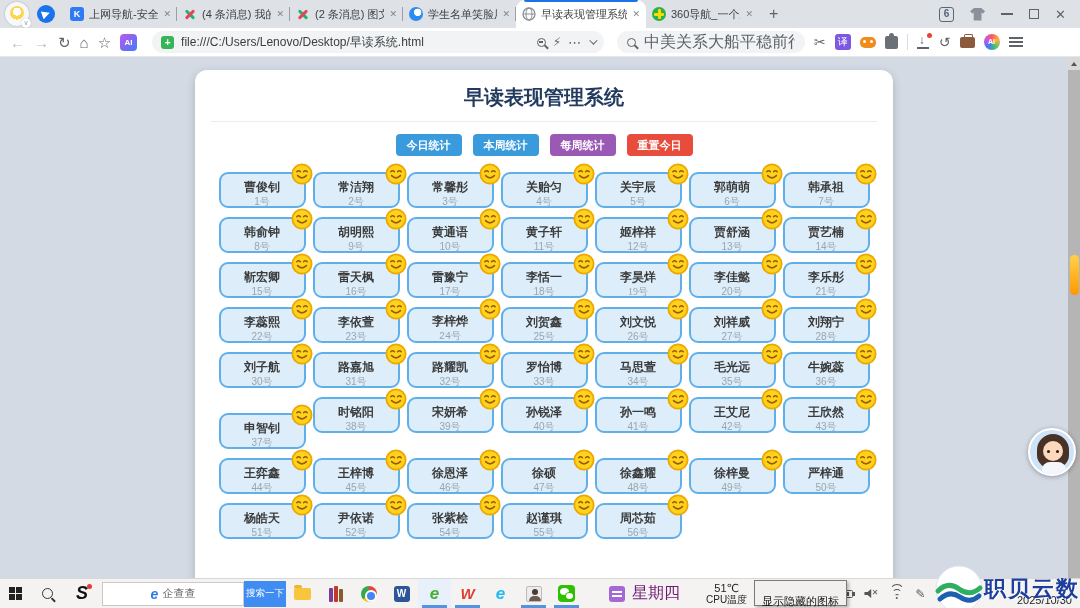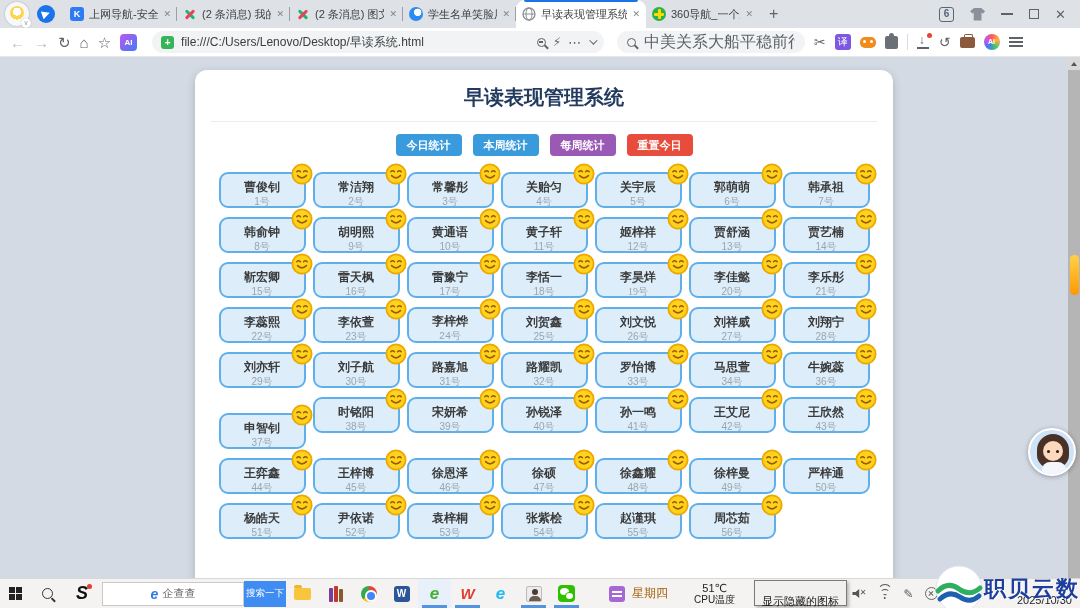--- a/index.html
+++ b/index.html
@@ -135,21 +135,21 @@
   .wpsico{font-size:15px;font-weight:900;font-style:italic;color:#e03c31}
   .iee{font-size:17px;font-weight:bold;font-style:italic;color:#1ebbee}
   .personico{width:16px;height:16px;background:#ececec;border:1px solid #bbb;border-radius:2px;position:relative;overflow:hidden}
   .personico::before{content:"";position:absolute;left:5px;top:2px;width:6px;height:6px;border-radius:50%;background:#4a3a33}
   .personico::after{content:"";position:absolute;left:2px;top:9px;width:12px;height:7px;border-radius:5px 5px 0 0;background:#6b5a50}
   .wechat{width:17px;height:17px;background:#2dc100;border-radius:4px;position:relative}
   .wechat::before{content:"";position:absolute;left:2px;top:3px;width:9px;height:7px;border-radius:50%;background:#fff}
   .wechat::after{content:"";position:absolute;right:2px;bottom:3px;width:7px;height:6px;border-radius:50%;background:#fff;box-shadow:0 0 0 1px #2dc100}
   .cal{width:16px;height:16px;background:#a569d6;border-radius:3px;position:relative;margin-right:7px}
   .cal::before{content:"";position:absolute;left:3px;top:5px;width:10px;height:2px;background:#fff;box-shadow:0 4px 0 #fff}
-  .weekday{font-size:12px;color:#a16207}
+  .weekday{font-size:16px;color:#701a75}
   .temp{flex:none;text-align:center;line-height:12px;margin-left:26px}
   .temp .t1{font-size:11px;color:#222}
   .temp .t2{font-size:10px;color:#222}
   .tray{display:flex;align-items:center;gap:11px;margin-left:52px}
   .trayico{color:#555;font-size:12px;line-height:1;position:relative}
   .upchev{width:7px;height:7px;border-left:1.5px solid #555;border-top:1.5px solid #555;transform:rotate(45deg) translateY(2px)}
   .trayW{color:#e03c31;font-weight:900;font-size:12px}
   .battery{width:14px;height:8px;border:1.3px solid #555;border-radius:1.5px;position:relative}
   .battery::after{content:"";position:absolute;right:-3px;top:1.5px;width:2px;height:3.5px;background:#555}
   .battery::before{content:"";position:absolute;left:1px;top:1px;bottom:1px;width:8px;background:#555}
@@ -182,21 +182,21 @@
     <div class="plane"></div>
 
     <div class="tab">
       <span class="fav k">K</span>
       <span class="tabtitle">上网导航-安全实</span>
       <span class="tabclose">✕</span>
         <i class="sep"></i>
     </div>
     <div class="tab">
       <span class="fav xmsg"></span>
-      <span class="tabtitle">(2 条消息) 我的</span>
+      <span class="tabtitle">(4 条消息) 我的</span>
       <span class="tabclose">✕</span>
         <i class="sep"></i>
     </div>
     <div class="tab">
       <span class="fav xmsg"></span>
       <span class="tabtitle">(2 条消息) 图文:</span>
       <span class="tabclose">✕</span>
         <i class="sep"></i>
     </div>
     <div class="tab">
@@ -578,30 +578,20 @@
       <div class="sname">刘翔宁</div>
       <div class="snum">28号</div>
       <svg class="smiley" viewBox="0 0 24 24">
         <circle cx="12" cy="12" r="10.5" fill="#FFD21E" stroke="#EDA800" stroke-width="2"></circle>
         <path d="M6.3 9.6 Q8.3 7.4 10.3 9.6" stroke="#9a5b00" stroke-width="1.6" fill="none" stroke-linecap="round"></path>
         <path d="M13.7 9.6 Q15.7 7.4 17.7 9.6" stroke="#9a5b00" stroke-width="1.6" fill="none" stroke-linecap="round"></path>
         <path d="M7.2 13.8 Q12 18.6 16.8 13.8" stroke="#9a5b00" stroke-width="1.8" fill="none" stroke-linecap="round"></path>
       </svg>
     </div>
 
-    <div class="scard" style="background: rgb(221, 238, 250); border-color: rgb(95, 176, 234);">
-      <div class="sname">刘亦轩</div>
-      <div class="snum">29号</div>
-      <svg class="smiley" viewBox="0 0 24 24">
-        <circle cx="12" cy="12" r="10.5" fill="#FFD21E" stroke="#EDA800" stroke-width="2"></circle>
-        <path d="M6.3 9.6 Q8.3 7.4 10.3 9.6" stroke="#9a5b00" stroke-width="1.6" fill="none" stroke-linecap="round"></path>
-        <path d="M13.7 9.6 Q15.7 7.4 17.7 9.6" stroke="#9a5b00" stroke-width="1.6" fill="none" stroke-linecap="round"></path>
-        <path d="M7.2 13.8 Q12 18.6 16.8 13.8" stroke="#9a5b00" stroke-width="1.8" fill="none" stroke-linecap="round"></path>
-      </svg>
-    </div>
 
     <div class="scard" style="background: rgb(221, 238, 250); border-color: rgb(95, 176, 234);">
       <div class="sname">刘子航</div>
       <div class="snum">30号</div>
       <svg class="smiley" viewBox="0 0 24 24">
         <circle cx="12" cy="12" r="10.5" fill="#FFD21E" stroke="#EDA800" stroke-width="2"></circle>
         <path d="M6.3 9.6 Q8.3 7.4 10.3 9.6" stroke="#9a5b00" stroke-width="1.6" fill="none" stroke-linecap="round"></path>
         <path d="M13.7 9.6 Q15.7 7.4 17.7 9.6" stroke="#9a5b00" stroke-width="1.6" fill="none" stroke-linecap="round"></path>
         <path d="M7.2 13.8 Q12 18.6 16.8 13.8" stroke="#9a5b00" stroke-width="1.8" fill="none" stroke-linecap="round"></path>
       </svg>
@@ -644,20 +634,30 @@
       <div class="sname">马思萱</div>
       <div class="snum">34号</div>
       <svg class="smiley" viewBox="0 0 24 24">
         <circle cx="12" cy="12" r="10.5" fill="#FFD21E" stroke="#EDA800" stroke-width="2"></circle>
         <path d="M6.3 9.6 Q8.3 7.4 10.3 9.6" stroke="#9a5b00" stroke-width="1.6" fill="none" stroke-linecap="round"></path>
         <path d="M13.7 9.6 Q15.7 7.4 17.7 9.6" stroke="#9a5b00" stroke-width="1.6" fill="none" stroke-linecap="round"></path>
         <path d="M7.2 13.8 Q12 18.6 16.8 13.8" stroke="#9a5b00" stroke-width="1.8" fill="none" stroke-linecap="round"></path>
       </svg>
     </div>
 
+    <div class="scard" style="background: rgb(221, 238, 250); border-color: rgb(95, 176, 234);">
+      <div class="sname">毛光远</div>
+      <div class="snum">35号</div>
+      <svg class="smiley" viewBox="0 0 24 24">
+        <circle cx="12" cy="12" r="10.5" fill="#FFD21E" stroke="#EDA800" stroke-width="2"></circle>
+        <path d="M6.3 9.6 Q8.3 7.4 10.3 9.6" stroke="#9a5b00" stroke-width="1.6" fill="none" stroke-linecap="round"></path>
+        <path d="M13.7 9.6 Q15.7 7.4 17.7 9.6" stroke="#9a5b00" stroke-width="1.6" fill="none" stroke-linecap="round"></path>
+        <path d="M7.2 13.8 Q12 18.6 16.8 13.8" stroke="#9a5b00" stroke-width="1.8" fill="none" stroke-linecap="round"></path>
+      </svg>
+    </div>
 
     <div class="scard" style="background: rgb(221, 238, 250); border-color: rgb(95, 176, 234);">
       <div class="sname">牛婉蕊</div>
       <div class="snum">36号</div>
       <svg class="smiley" viewBox="0 0 24 24">
         <circle cx="12" cy="12" r="10.5" fill="#FFD21E" stroke="#EDA800" stroke-width="2"></circle>
         <path d="M6.3 9.6 Q8.3 7.4 10.3 9.6" stroke="#9a5b00" stroke-width="1.6" fill="none" stroke-linecap="round"></path>
         <path d="M13.7 9.6 Q15.7 7.4 17.7 9.6" stroke="#9a5b00" stroke-width="1.6" fill="none" stroke-linecap="round"></path>
         <path d="M7.2 13.8 Q12 18.6 16.8 13.8" stroke="#9a5b00" stroke-width="1.8" fill="none" stroke-linecap="round"></path>
       </svg>
@@ -832,30 +832,20 @@
       <div class="sname">尹依诺</div>
       <div class="snum">52号</div>
       <svg class="smiley" viewBox="0 0 24 24">
         <circle cx="12" cy="12" r="10.5" fill="#FFD21E" stroke="#EDA800" stroke-width="2"></circle>
         <path d="M6.3 9.6 Q8.3 7.4 10.3 9.6" stroke="#9a5b00" stroke-width="1.6" fill="none" stroke-linecap="round"></path>
         <path d="M13.7 9.6 Q15.7 7.4 17.7 9.6" stroke="#9a5b00" stroke-width="1.6" fill="none" stroke-linecap="round"></path>
         <path d="M7.2 13.8 Q12 18.6 16.8 13.8" stroke="#9a5b00" stroke-width="1.8" fill="none" stroke-linecap="round"></path>
       </svg>
     </div>
 
-    <div class="scard" style="background: rgb(221, 238, 250); border-color: rgb(95, 176, 234);">
-      <div class="sname">袁梓桐</div>
-      <div class="snum">53号</div>
-      <svg class="smiley" viewBox="0 0 24 24">
-        <circle cx="12" cy="12" r="10.5" fill="#FFD21E" stroke="#EDA800" stroke-width="2"></circle>
-        <path d="M6.3 9.6 Q8.3 7.4 10.3 9.6" stroke="#9a5b00" stroke-width="1.6" fill="none" stroke-linecap="round"></path>
-        <path d="M13.7 9.6 Q15.7 7.4 17.7 9.6" stroke="#9a5b00" stroke-width="1.6" fill="none" stroke-linecap="round"></path>
-        <path d="M7.2 13.8 Q12 18.6 16.8 13.8" stroke="#9a5b00" stroke-width="1.8" fill="none" stroke-linecap="round"></path>
-      </svg>
-    </div>
 
     <div class="scard" style="background: rgb(221, 238, 250); border-color: rgb(95, 176, 234);">
       <div class="sname">张紫桧</div>
       <div class="snum">54号</div>
       <svg class="smiley" viewBox="0 0 24 24">
         <circle cx="12" cy="12" r="10.5" fill="#FFD21E" stroke="#EDA800" stroke-width="2"></circle>
         <path d="M6.3 9.6 Q8.3 7.4 10.3 9.6" stroke="#9a5b00" stroke-width="1.6" fill="none" stroke-linecap="round"></path>
         <path d="M13.7 9.6 Q15.7 7.4 17.7 9.6" stroke="#9a5b00" stroke-width="1.6" fill="none" stroke-linecap="round"></path>
         <path d="M7.2 13.8 Q12 18.6 16.8 13.8" stroke="#9a5b00" stroke-width="1.8" fill="none" stroke-linecap="round"></path>
       </svg>

